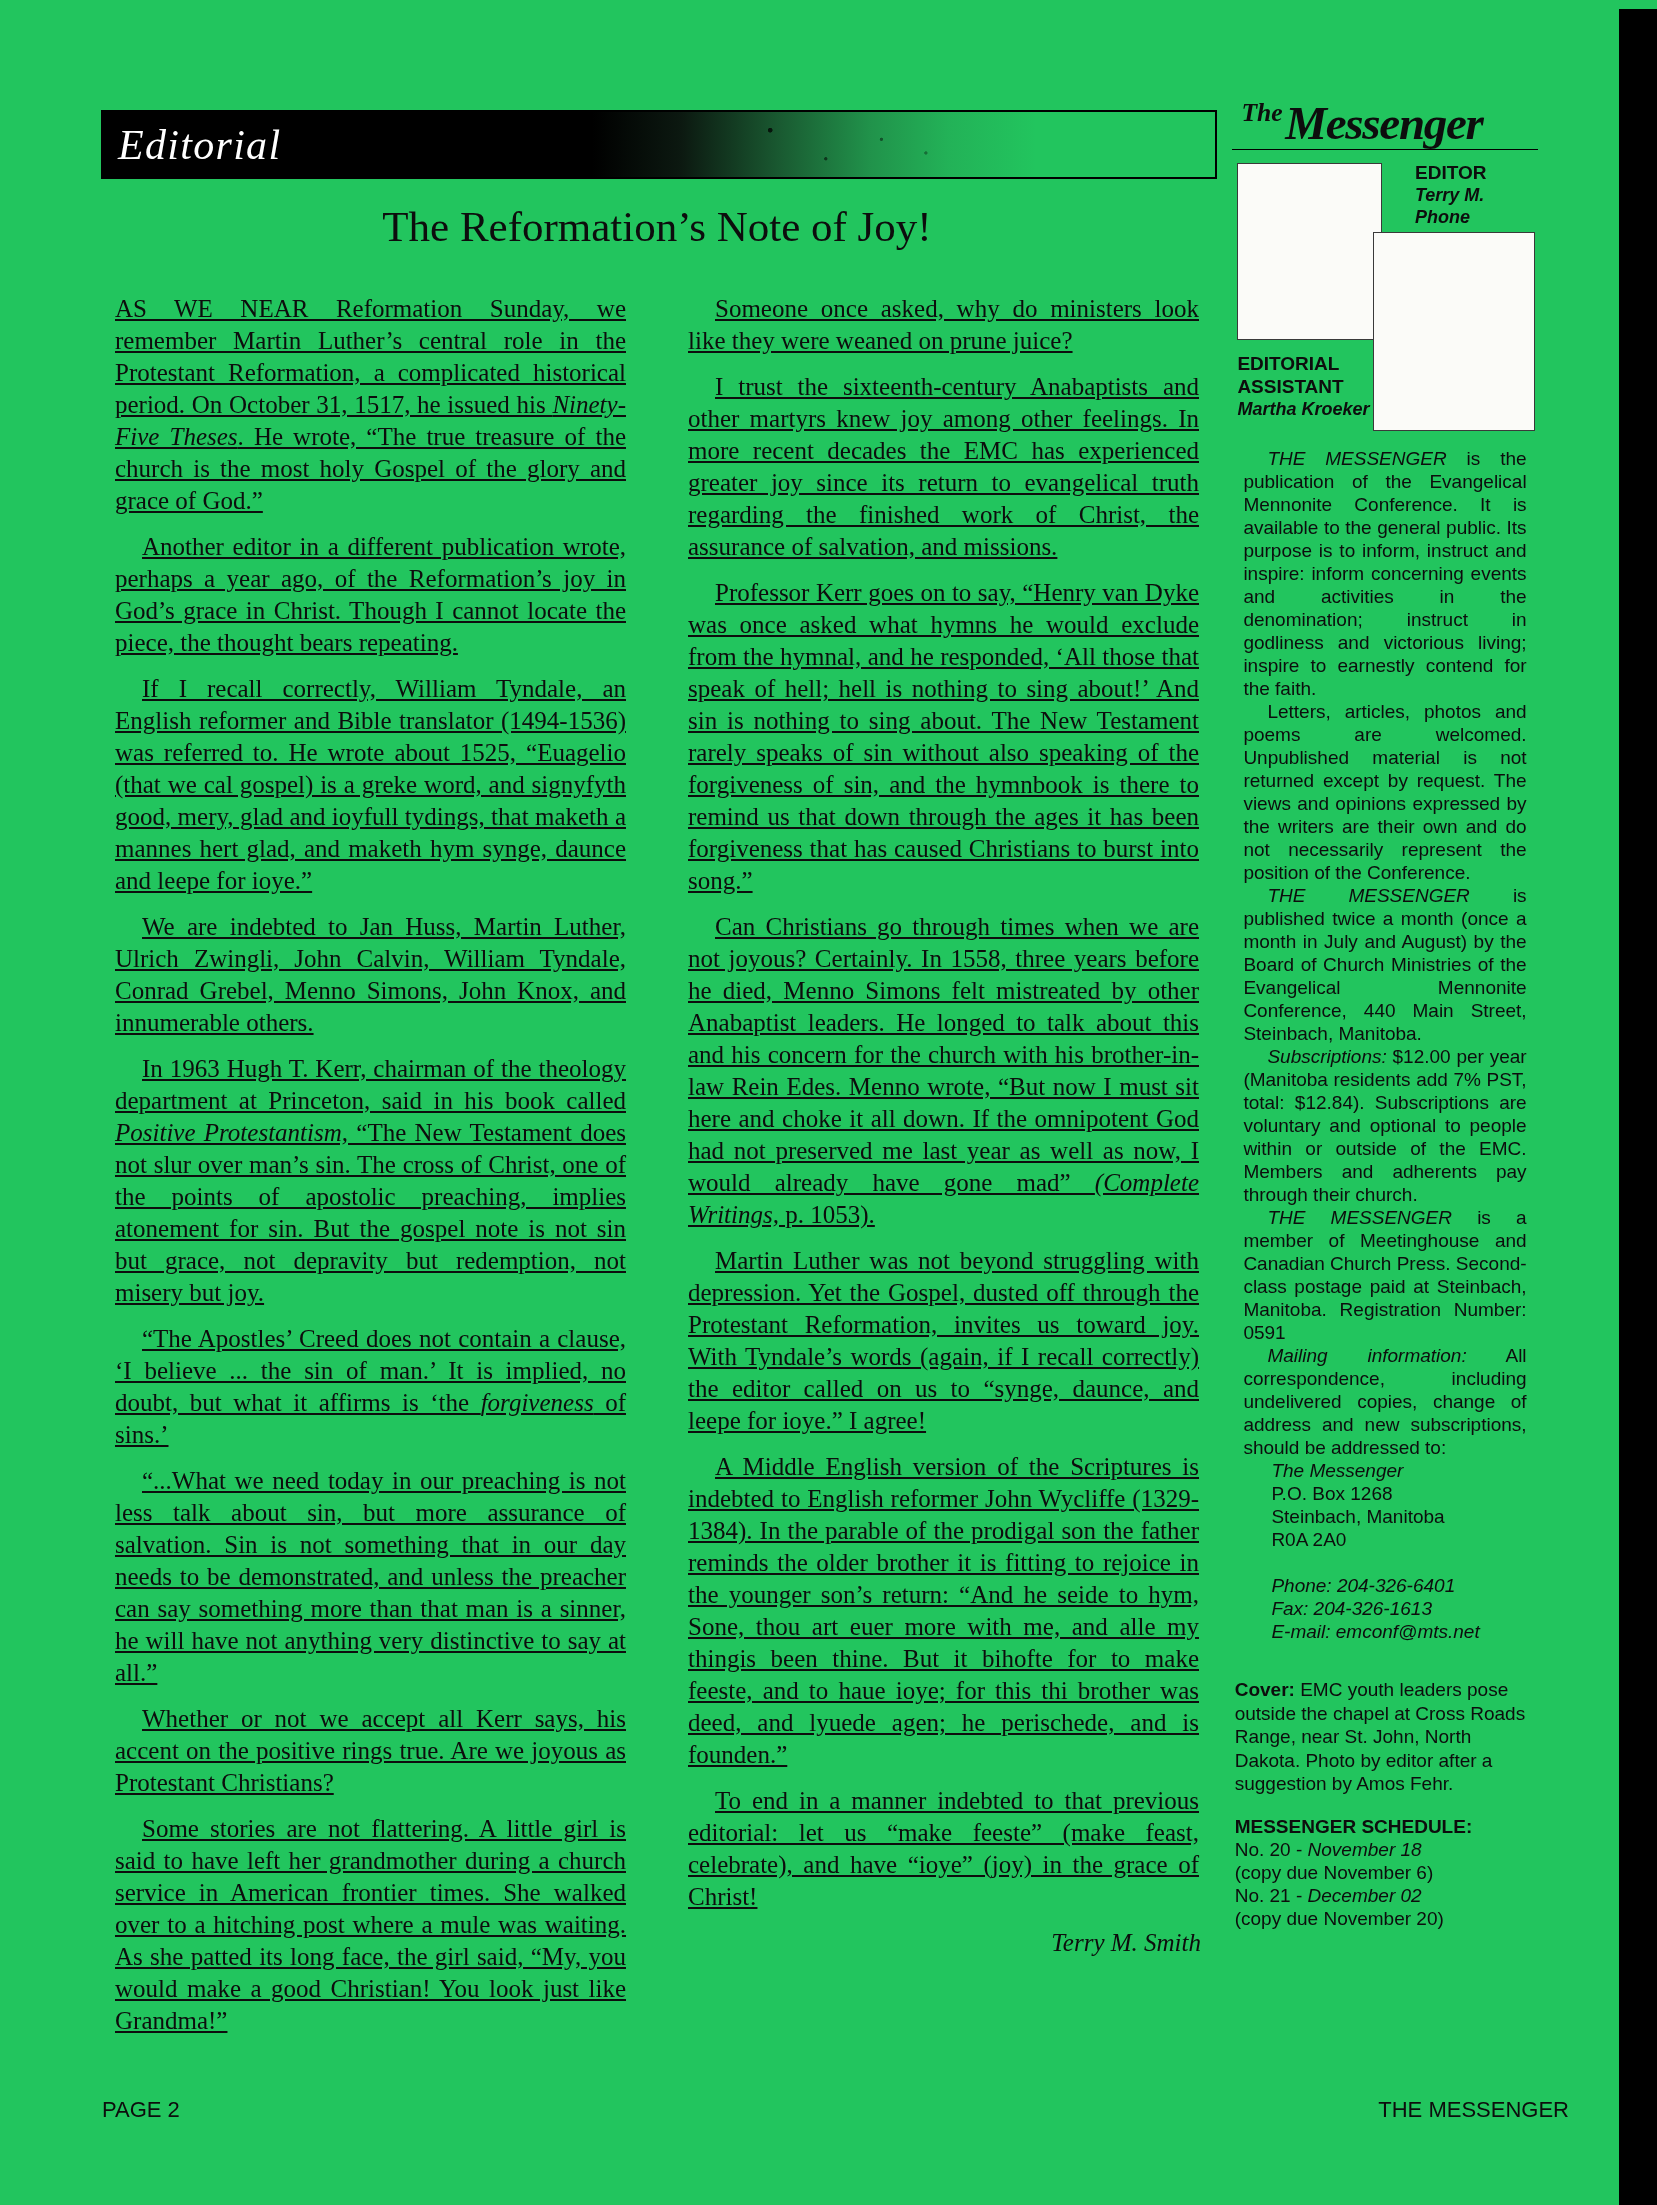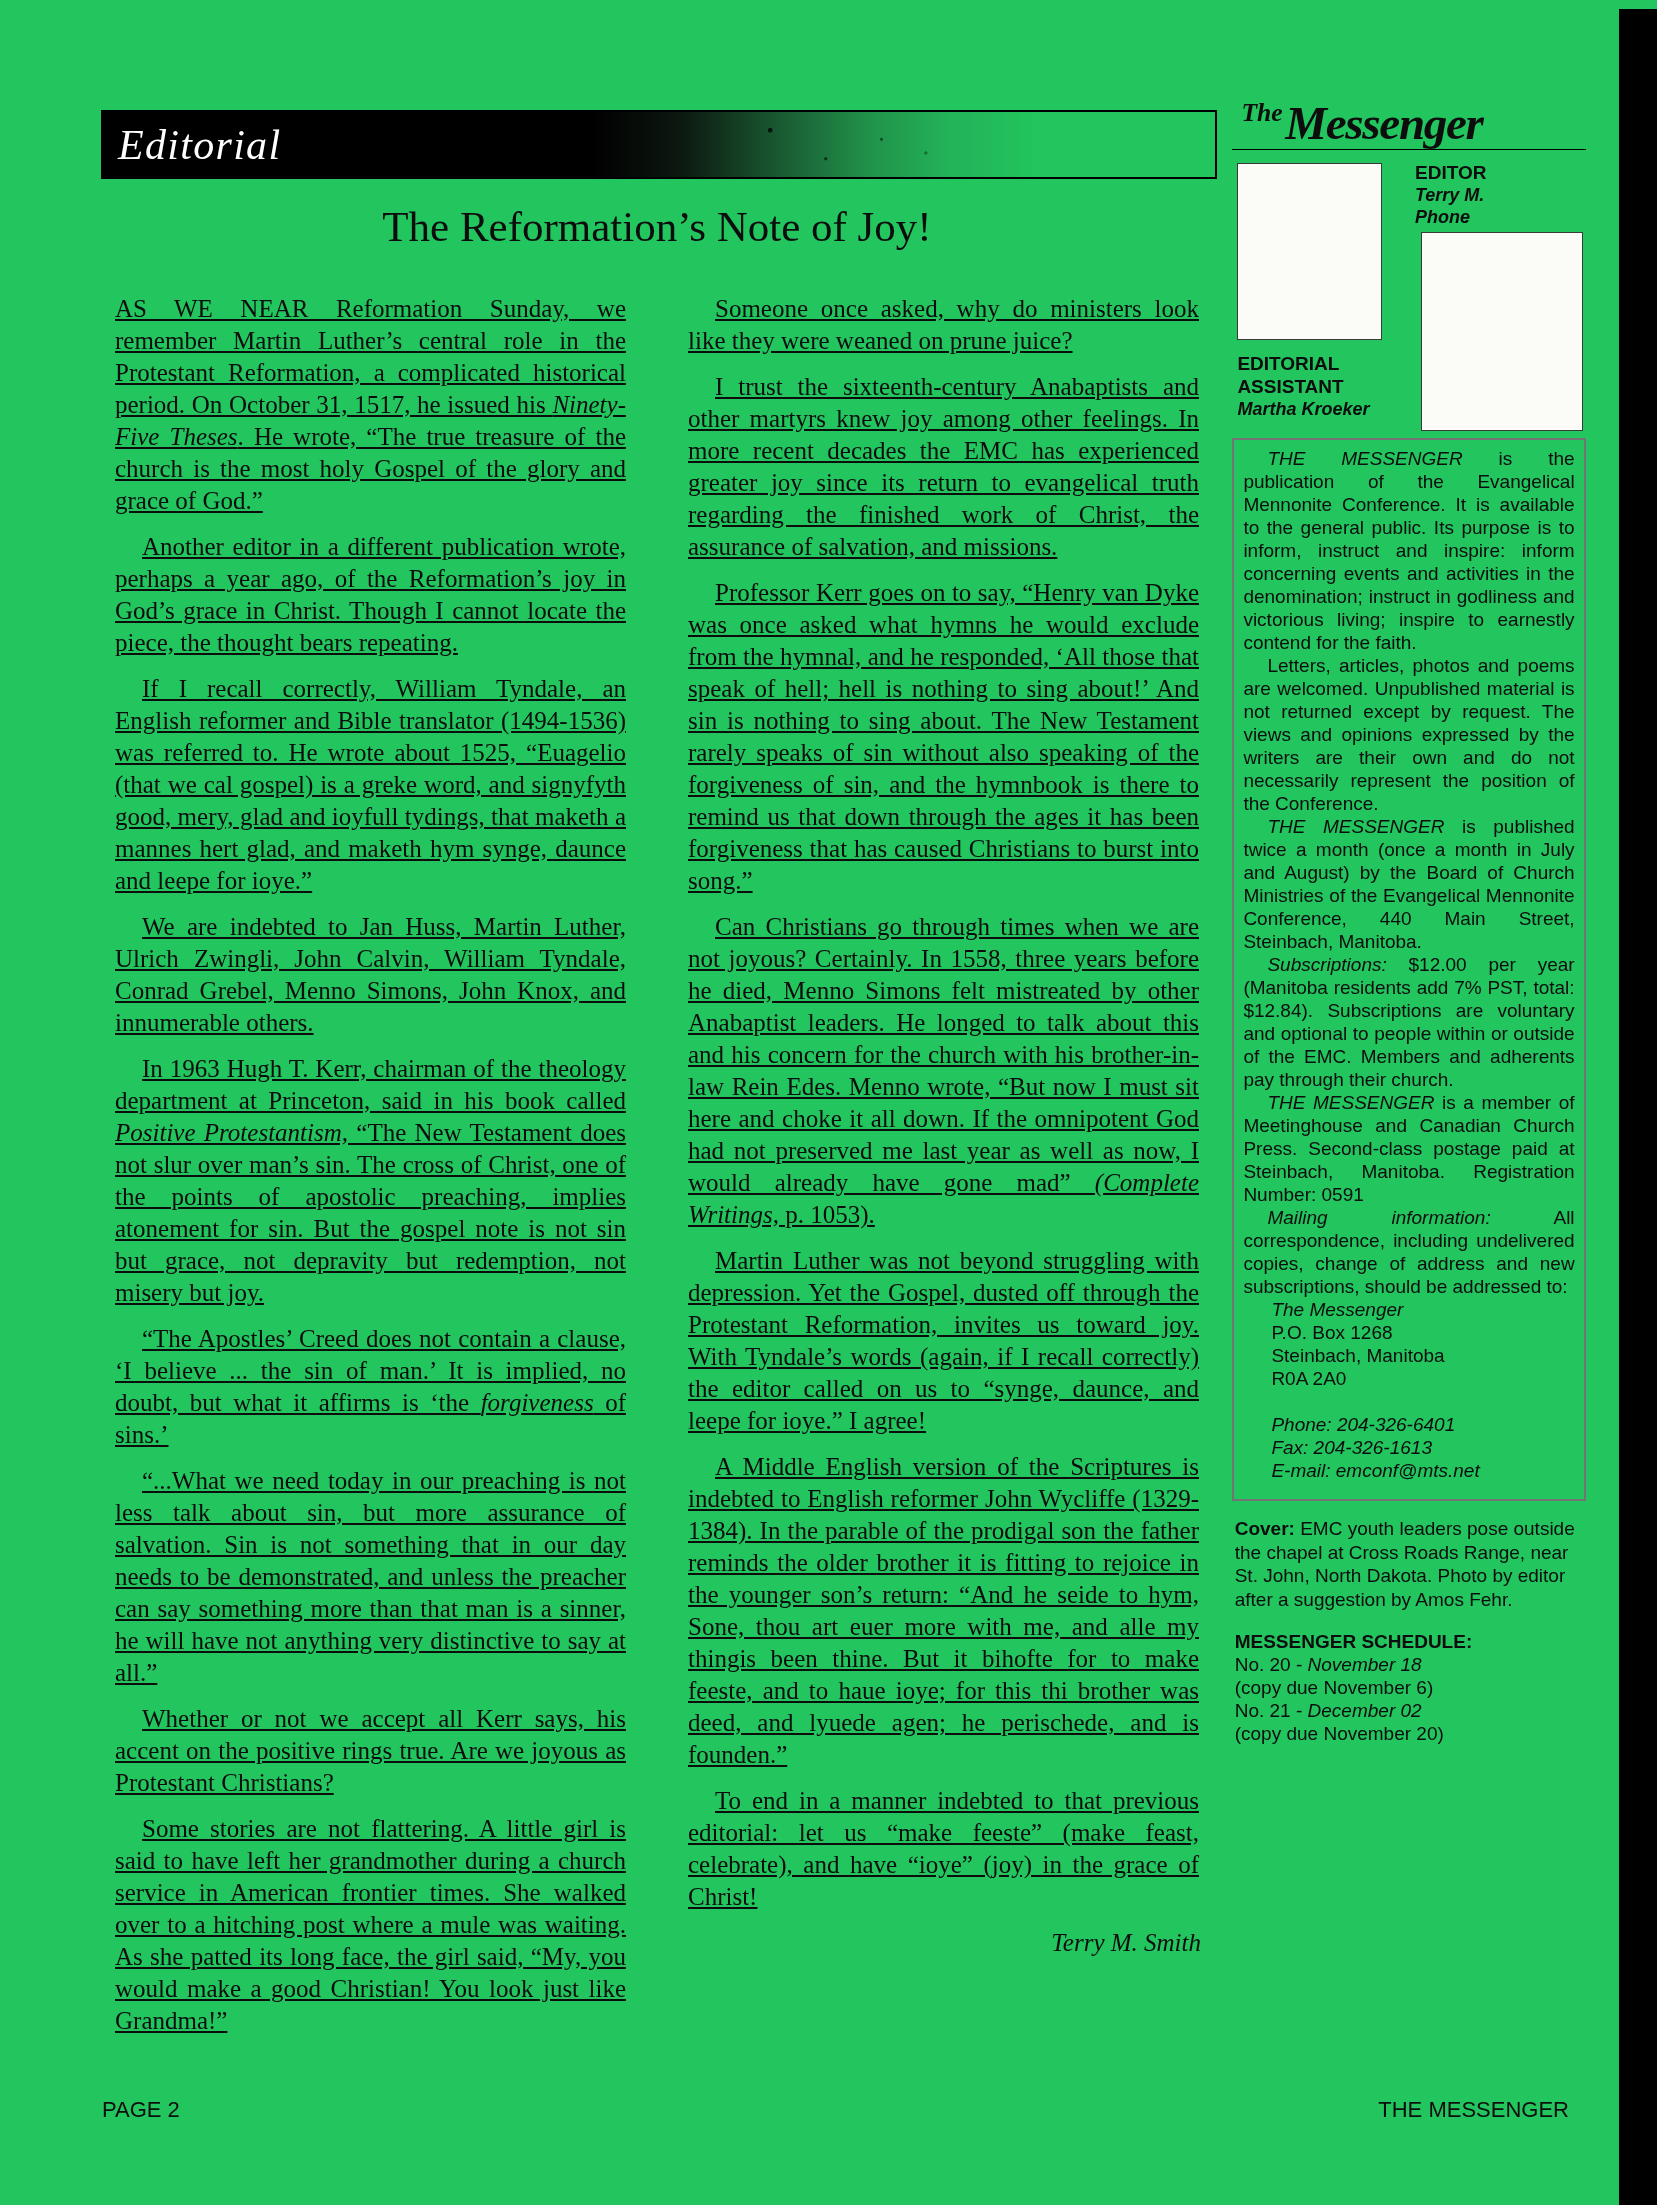--- a/index.html
+++ b/index.html
@@ -23,33 +23,33 @@
   .article-title{font-size:43px;font-weight:400;text-align:center;margin:0 0 28px 0;}
   .cols{display:flex;gap:34px;}
   .col{width:539px;text-align:justify;font-size:25px;line-height:32px;}
   .para{margin:14px;text-indent:27px;text-decoration:underline;}
   .para.flush{text-indent:0;}
   .byline{margin:12px;text-align:right;font-style:italic;}
   .i{font-style:italic;}
   .b{font-weight:bold;}
 
   
-  .sidebar{position:absolute;left:1232px;top:101px;width:354px;font-family:"Liberation Sans",sans-serif;font-size:19px;line-height:23px;color:#0d0d0d;}
+  .sidebar{position:absolute;left:1232px;top:101px;width:306px;font-family:"Liberation Sans",sans-serif;font-size:19px;line-height:23px;color:#0d0d0d;}
   .masthead{font-family:"Liberation Serif",serif;font-weight:700;font-style:italic;border-bottom:1.3px solid #000;padding:0 0 5.4px 9.4px;white-space:nowrap;}
   .masthead .the{font-size:25.6px;vertical-align:17.5px;margin-right:2.7px;}
   .masthead .name{font-size:47px;letter-spacing:-1.3px;}
   .head-zone{position:relative;height:288px;}
   .photo-box{position:absolute;border:1.3px solid #3a3a3a;background:#fbfbf8;}
   .box1{left:5.4px;top:13.5px;width:143px;height:175px;}
   .box2{right:2.7px;top:82px;width:160px;height:197px;}
   .editor-block{position:absolute;left:183px;top:10.8px;}
   .assistant-block{position:absolute;left:5.4px;top:202px;}
   .staff-label{font-weight:700;font-size:19px;line-height:23px;}
   .staff-name{font-style:italic;font-size:18px;line-height:22px;font-weight:bold;}
-  .info-box{border:2px solid #737373;padding:6.7px 9.4px 17.5px 9.4px;text-align:justify;}
+  .info-box{border:2px solid #22c55e;padding:6.7px 9.4px 17.5px 9.4px;text-align:justify;}
   .sp{margin:0;text-indent:24px;}
   .address{margin:0 0 0 28px;text-align:left;}
   .contact{margin:23px 0 0 28px;text-align:left;}
   .cover-note{margin:16px 0 0 2.7px;text-align:left;line-height:23.6px;}
   .schedule{margin:19px 0 0 2.7px;}
   .sched-head{font-weight:700;}
 
   
   .footer{position:absolute;top:2097px;font-family:"Liberation Sans",sans-serif;font-size:22px;}
   .footer-left{left:102px;}

